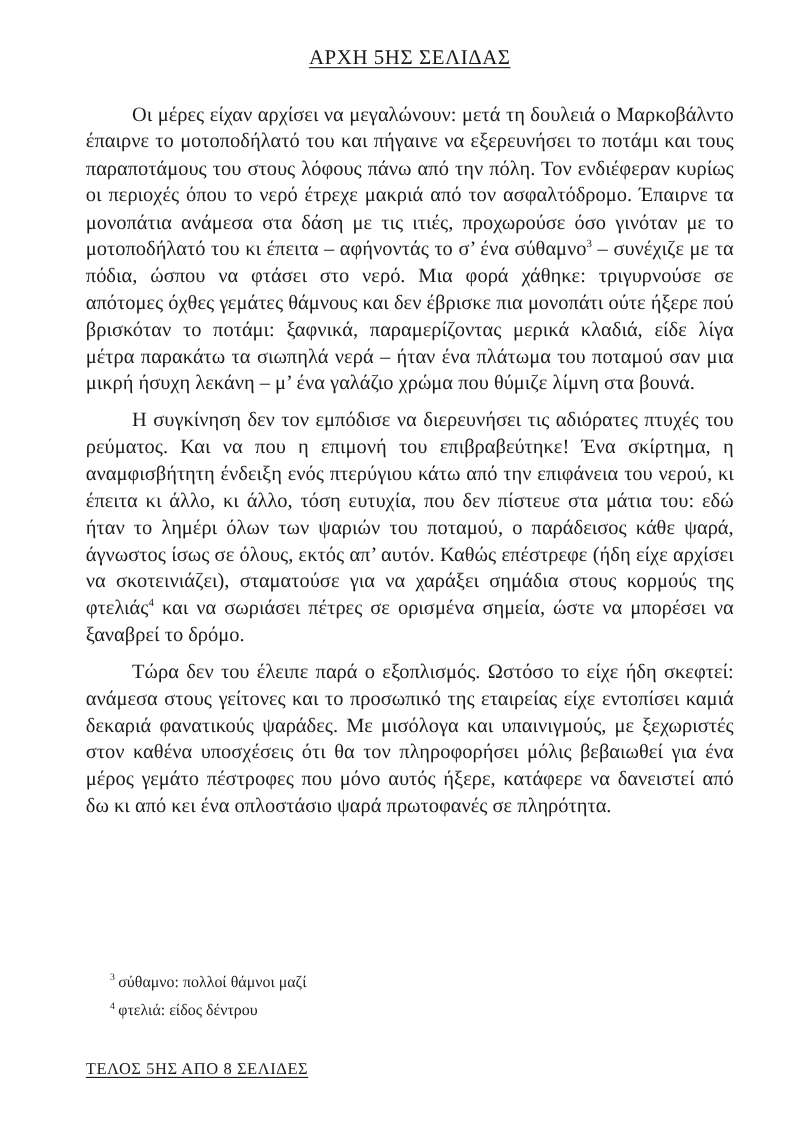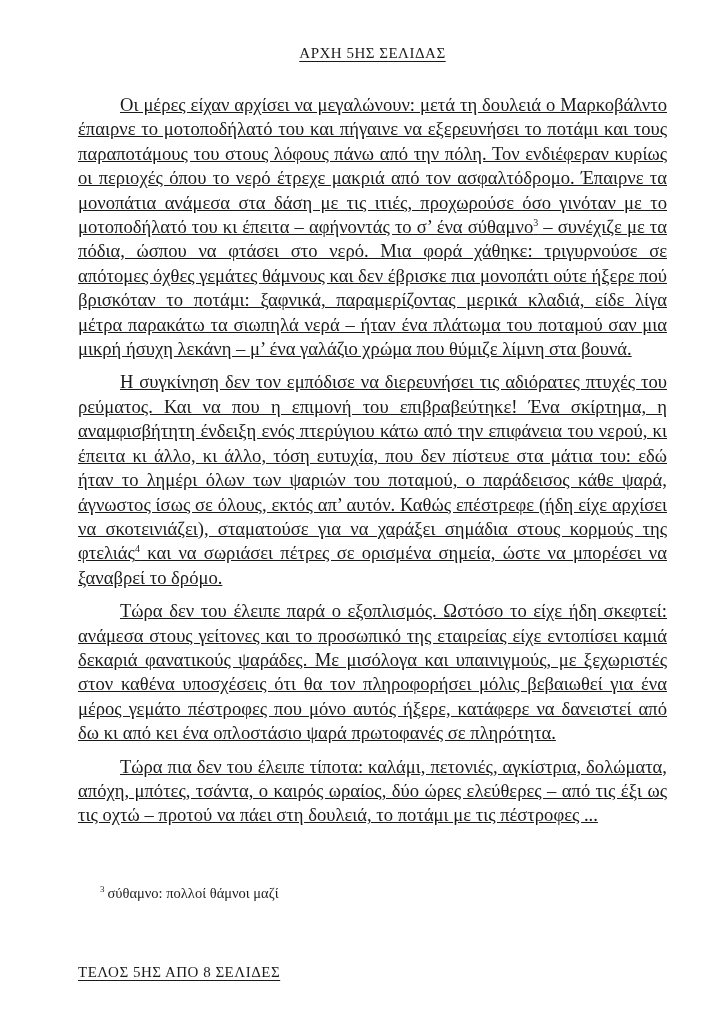--- a/index.html
+++ b/index.html
@@ -20,40 +20,39 @@
       left: 78px;
       top: 0;
       width: 589px;
     }
     .header-title {
       position: absolute;
       top: 43px;
       left: 0;
       width: 589px;
       text-align: center;
-      font-size: 15px;
+      font-size: 19px;
       letter-spacing: 0.5px;
       text-decoration: underline;
       text-underline-offset: 3px;
       line-height: 20px;
     }
     .body-text {
       position: absolute;
       top: 93px;
       left: 0;
       width: 589px;
     }
     .para {
       margin: 0 0 9px 0;
       font-size: 18.6px;
       line-height: 24.4px;
       text-align: justify;
       text-indent: 42px;
       hyphens: none;
-      text-decoration: underline;
     }
     .para sup, .footnote sup {
       font-size: 10px;
       line-height: 0;
       vertical-align: super;
     }
     .footnotes {
       position: absolute;
       top: 880px;
       left: 22px;
@@ -86,21 +85,21 @@
 <div class="page">
   <div class="header-title">ΑΡΧΗ 5ΗΣ ΣΕΛΙΔΑΣ</div>
 
   <div class="body-text">
     <p class="para"><span>Οι μέρες είχαν αρχίσει να μεγαλώνουν: μετά τη δουλειά ο Μαρκοβάλντο έπαιρνε το μοτοποδήλατό του και πήγαινε να εξερευνήσει το ποτάμι και τους παραποτάμους του στους λόφους πάνω από την πόλη. Τον ενδιέφεραν κυρίως οι περιοχές όπου το νερό έτρεχε μακριά από τον ασφαλτόδρομο. Έπαιρνε τα μονοπάτια ανάμεσα στα δάση με τις ιτιές, προχωρούσε όσο γινόταν με το μοτοποδήλατό του κι έπειτα – αφήνοντάς το σ’ ένα σύθαμνο</span><sup>3</sup><span> – συνέχιζε με τα πόδια, ώσπου να φτάσει στο νερό. Μια φορά χάθηκε: τριγυρνούσε σε απότομες όχθες γεμάτες θάμνους και δεν έβρισκε πια μονοπάτι ούτε ήξερε πού βρισκόταν το ποτάμι: ξαφνικά, παραμερίζοντας μερικά κλαδιά, είδε λίγα μέτρα παρακάτω τα σιωπηλά νερά – ήταν ένα πλάτωμα του ποταμού σαν μια μικρή ήσυχη λεκάνη – μ’ ένα γαλάζιο χρώμα που θύμιζε λίμνη στα βουνά.</span></p>
 
     <p class="para"><span>Η συγκίνηση δεν τον εμπόδισε να διερευνήσει τις αδιόρατες πτυχές του ρεύματος. Και να που η επιμονή του επιβραβεύτηκε! Ένα σκίρτημα, η αναμφισβήτητη ένδειξη ενός πτερύγιου κάτω από την επιφάνεια του νερού, κι έπειτα κι άλλο, κι άλλο, τόση ευτυχία, που δεν πίστευε στα μάτια του: εδώ ήταν το λημέρι όλων των ψαριών του ποταμού, ο παράδεισος κάθε ψαρά, άγνωστος ίσως σε όλους, εκτός απ’ αυτόν. Καθώς επέστρεφε (ήδη είχε αρχίσει να σκοτεινιάζει), σταματούσε για να χαράξει σημάδια στους κορμούς της φτελιάς</span><sup>4</sup><span> και να σωριάσει πέτρες σε ορισμένα σημεία, ώστε να μπορέσει να ξαναβρεί το δρόμο.</span></p>
 
     <p class="para"><span>Τώρα δεν του έλειπε παρά ο εξοπλισμός. Ωστόσο το είχε ήδη σκεφτεί: ανάμεσα στους γείτονες και το προσωπικό της εταιρείας είχε εντοπίσει καμιά δεκαριά φανατικούς ψαράδες. Με μισόλογα και υπαινιγμούς, με ξεχωριστές στον καθένα υποσχέσεις ότι θα τον πληροφορήσει μόλις βεβαιωθεί για ένα μέρος γεμάτο πέστροφες που μόνο αυτός ήξερε, κατάφερε να δανειστεί από δω κι από κει ένα οπλοστάσιο ψαρά πρωτοφανές σε πληρότητα.</span></p>
 
-    <p class="para"><span>Τώρα πια δεν του έλειπε τίποτα: καλάμι, πετονιές, αγκίστρια, δολώματα, απόχη, μπότες, τσάντα, ο καιρός ωραίος, δύο ώρες ελεύθερες – από τις έξι ως τις οχτώ – προτού να πάει στη δουλειά, το ποτάμι με τις πέστροφες ...</span></p>
   </div>
 
   <div class="footnotes">
     <p class="footnote"><sup>3</sup><span>σύθαμνο: πολλοί θάμνοι μαζί</span></p>
+    <p class="footnote"><sup>4</sup><span>φτελιά: είδος δέντρου</span></p>
   </div>
 
   <div class="footer-title">ΤΕΛΟΣ 5ΗΣ ΑΠΟ 8 ΣΕΛΙΔΕΣ</div>
 </div>
 
 </body></html>

